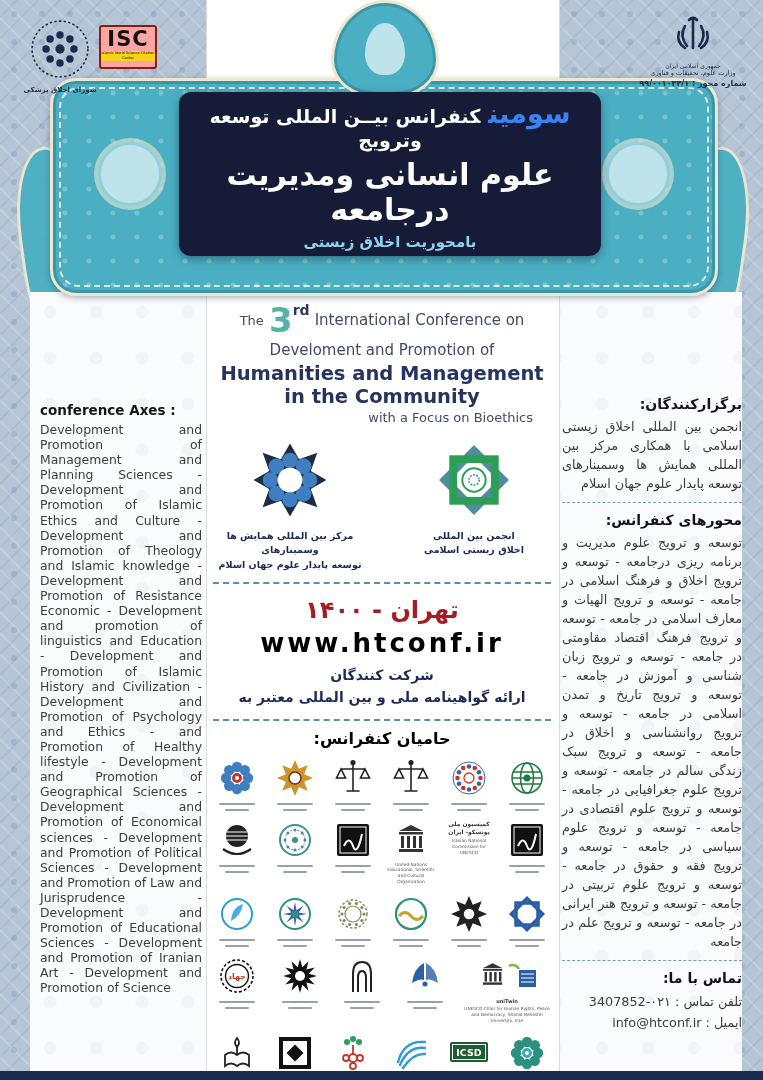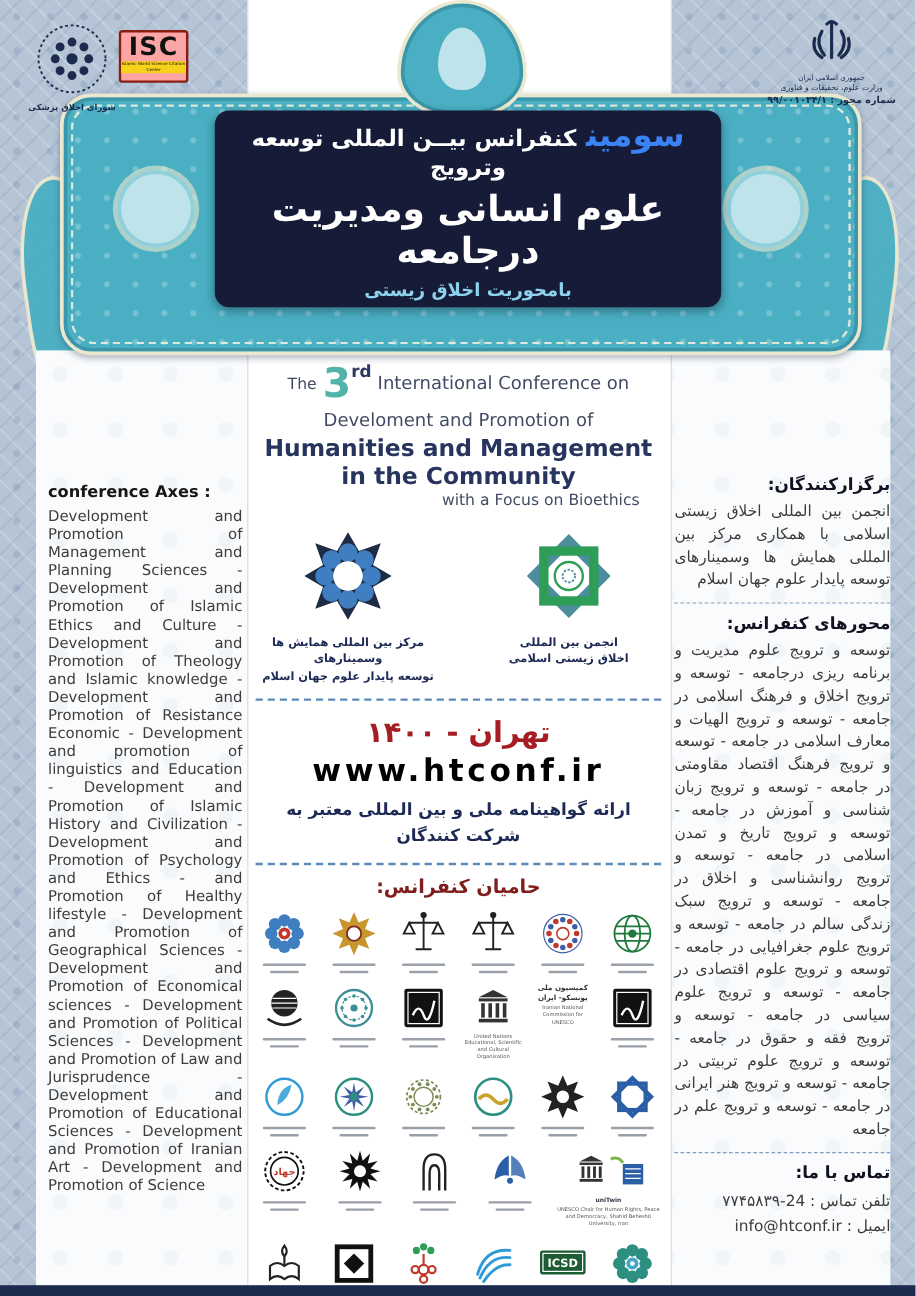--- a/index.html
+++ b/index.html
@@ -68,21 +68,21 @@
   .eng-title .l1{font-size:15px;}
   .eng-title .l2{font-size:19.5px;font-weight:bold;color:#26345e;margin-top:3px;}
   .eng-title .l3{font-size:13px;text-align:right;padding-right:18px;margin-top:2px;}
   .org-logos{display:flex;justify-content:center;gap:34px;margin-top:16px;}
   .org-logo{text-align:center;width:150px;}
   .org-logo .cap{font-size:9.5px;color:#1d2a55;direction:rtl;font-weight:bold;line-height:1.5;margin-top:6px;}
   .divider{border-top:2px dashed #5b8bbb;margin:10px 6px 0 6px;}
   .city{font-size:24px;font-weight:bold;color:#a51d23;text-align:center;direction:rtl;margin-top:12px;}
   .site{font-size:26px;font-weight:bold;color:#000000;text-align:center;letter-spacing:3px;margin-top:4px;}
   .cert{font-size:14px;font-weight:bold;color:#1d2a55;text-align:center;direction:rtl;line-height:1.6;margin-top:6px;}
-  .sp-head{font-size:16px;font-weight:bold;color:#7f1d1d;text-align:center;direction:rtl;margin-top:8px;}
+  .sp-head{font-size:16px;font-weight:bold;color:#000000;text-align:center;direction:rtl;margin-top:8px;}
   .sp-grid{margin:10px 4px 0 4px;}
   .sp-row{display:flex;justify-content:space-between;align-items:flex-start;margin-bottom:9px;}
   .sp-cell{width:52px;display:flex;flex-direction:column;align-items:center;gap:2px;}
   .sp-cell.wide{width:92px;}
   .cap-line{height:2px;background:#9aa0a8;border-radius:1px;}
   .cap-line.a{width:36px;margin-top:3px;} .cap-line.b{width:24px;margin-top:2px;}
   .sp-fa{font-size:6px;font-weight:bold;color:#333;direction:rtl;text-align:center;line-height:1.4;}
   .sp-en{font-size:4.3px;color:#555;text-align:center;line-height:1.35;}
   .sp-en.b{font-weight:bold;font-size:5px;color:#334;}
   
@@ -202,22 +202,22 @@
         <div>اخلاق زیستی اسلامی</div>
       </div>
     </div>
   </div>
 
   <div class="divider"></div>
 
   <div class="city">تهران - ۱۴۰۰</div>
   <div class="site">www.htconf.ir</div>
   <div class="cert">
+    <div>شرکت کنندگان</div>
     <div>ارائه گواهینامه ملی و بین المللی معتبر به</div>
-    <div>شرکت کنندگان</div>
   </div>
 
   <div class="divider"></div>
   <div class="sp-head">حامیان کنفرانس:</div>
   <div class="sp-grid">
       <div class="sp-row">
         <div class="sp-cell">
           <svg width="40" height="40" viewBox="0 0 40 40">
             <circle cx="31.0" cy="20.0" r="5.2" fill="#3f7fc1"></circle>
             <circle cx="27.8" cy="27.8" r="5.2" fill="#3f7fc1"></circle>
@@ -561,18 +561,18 @@
 
 <div class="abs rcol">
   <h3>برگزارکنندگان:</h3>
   <p>انجمن بین المللی اخلاق زیستی اسلامی با همکاری مرکز بین المللی همایش ها وسمینارهای توسعه پایدار علوم جهان اسلام</p>
   <div class="div2"></div>
   <h3>محورهای کنفرانس:</h3>
   <p>توسعه و ترویج علوم مدیریت و برنامه ریزی درجامعه - توسعه و ترویج اخلاق و فرهنگ اسلامی در جامعه - توسعه و ترویج الهیات و معارف اسلامی در جامعه - توسعه و ترویج فرهنگ اقتصاد مقاومتی در جامعه - توسعه و ترویج زبان شناسی و آموزش در جامعه - توسعه و ترویج تاریخ و تمدن اسلامی در جامعه - توسعه و ترویج روانشناسی و اخلاق در جامعه - توسعه و ترویج سبک زندگی سالم در جامعه - توسعه و ترویج علوم جغرافیایی در جامعه - توسعه و ترویج علوم اقتصادی در جامعه - توسعه و ترویج علوم سیاسی در جامعه - توسعه و ترویج فقه و حقوق در جامعه - توسعه و ترویج علوم تربیتی در جامعه - توسعه و ترویج هنر ایرانی در جامعه - توسعه و ترویج علم در جامعه</p>
   <div class="div2"></div>
   <div class="contact">
     <h3>تماس با ما:</h3>
-    <p>تلفن تماس : 24-۷۷۴۵۸۳۹</p>
+    <p>تلفن تماس : ۰۲۱-3407852</p>
     <p>ایمیل : info@htconf.ir</p>
   </div>
 </div>
 
 <div class="abs bottom-bar"></div>
 
 </body></html>

